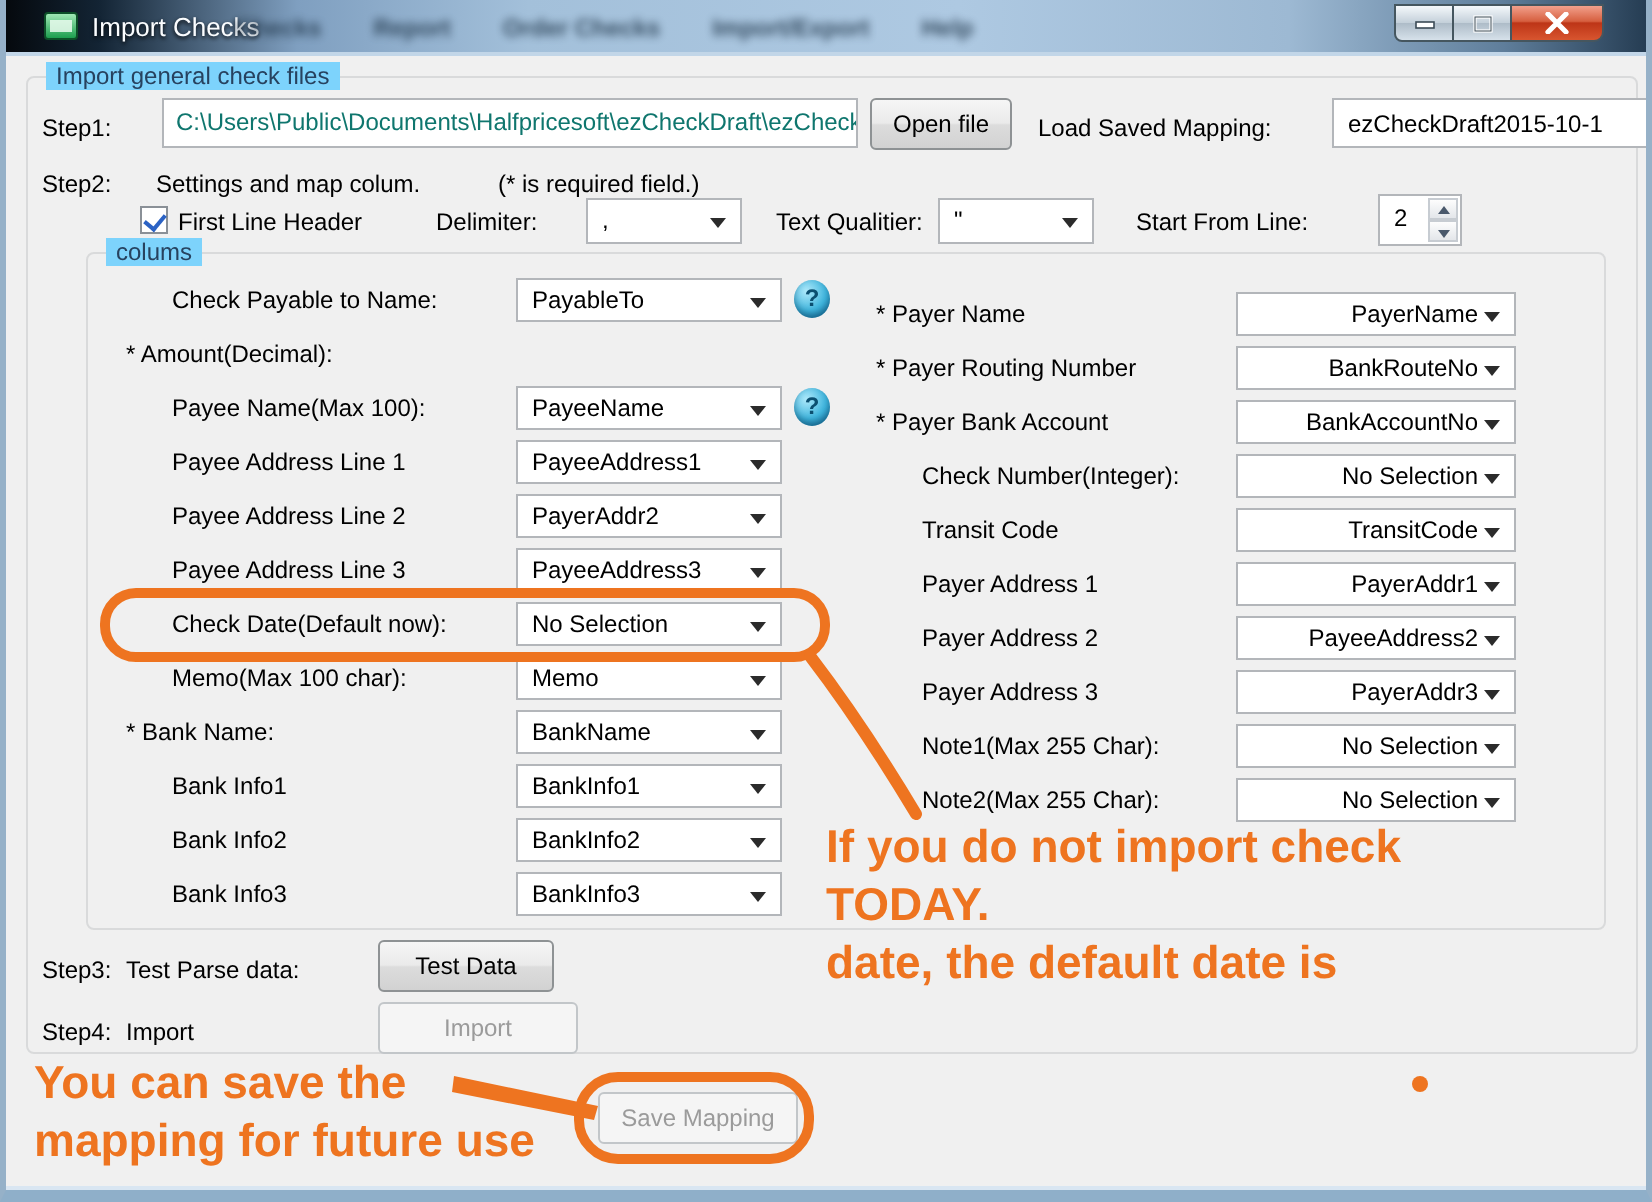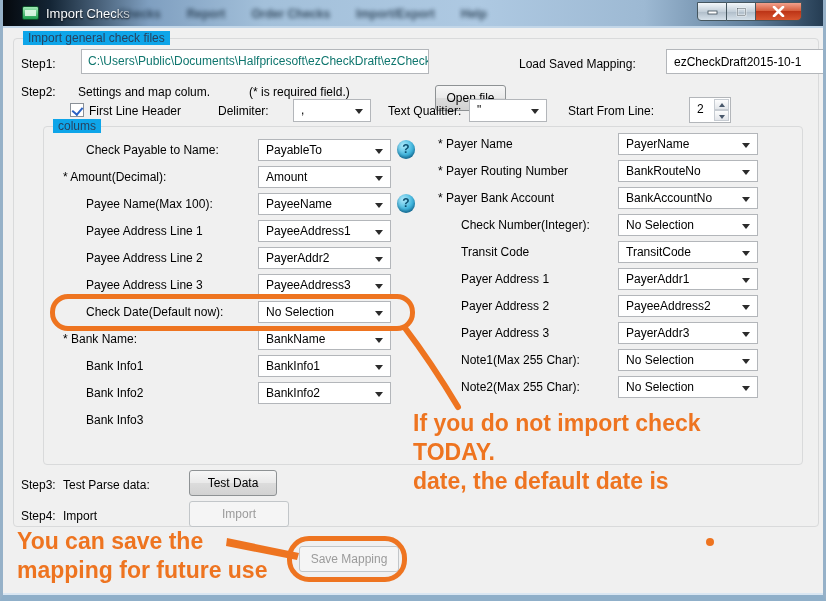--- a/index.html
+++ b/index.html
@@ -30,21 +30,21 @@
   .caption-buttons{ position:absolute; right:24px; top:2px; display:flex; }
   .cap-btn{ height:19px; border:1px solid #45565f; display:flex; align-items:center; justify-content:center; }
   .cap-min{ width:30px; border-radius:0 0 0 4px; background:linear-gradient(#f4f8fb,#c3cfd9 50%,#aebcc8 51%,#d6e1ea); }
   .cap-max{ width:29px; border-left:none; background:linear-gradient(#f4f8fb,#c3cfd9 50%,#aebcc8 51%,#d6e1ea); }
   .cap-close{ width:46px; border-left:none; border-radius:0 0 5px 0;
     background:linear-gradient(#f2a08c,#d65f3f 45%,#bd3517 50%,#d8552f); }
 
   
   .lbl{ position:absolute; font-size:12px; color:#000; white-space:nowrap; }
   .groupbox{ position:absolute; border:1px solid #d9dadb; border-radius:4px; }
-  .group-label{ position:absolute; font-size:12px; color:#27425f; background:#0ea5e9; padding:0 5px; white-space:nowrap; }
+  .group-label{ position:absolute; font-size:12px; color:#27425f; background:#7dd3fc; padding:0 5px; white-space:nowrap; }
   .textbox{ position:absolute; background:#fff; border:1px solid #b3b6ba; font-size:12px;
     padding:4px 5px 0 6px; white-space:nowrap; overflow:hidden; color:#0f766e; }
   .combo{ position:absolute; background:#fff; border:1px solid #b3b6ba; font-size:12px; color:#000; }
   .combo .combo-value{ position:absolute; left:7px; top:3px; white-space:nowrap; overflow:hidden; right:18px; }
   .combo .combo-arrow{ position:absolute; right:7px; top:9px; width:0; height:0;
     border-left:4px solid transparent; border-right:4px solid transparent; border-top:5px solid #2b2b2b; }
   .btn{ position:absolute; display:flex; align-items:center; justify-content:center;
     font-size:12px; color:#000; border:1px solid #8e9294; border-radius:3px;
     background:linear-gradient(#f6f6f6,#eaeaea 48%,#dcdcdc 52%,#d2d2d2); }
   .btn.disabled{ background:#f5f5f5; border-color:#c2c6c9; color:#9b9b9b; }
@@ -110,21 +110,21 @@
           </svg>
       </div>
     </div>
   </div>
 
   <div class="groupbox" style="left:10px; top:38px; width:806px; height:489px;"></div>
   <div class="group-label" style="left:20px; top:31px;">Import general check files</div>
 
   <div class="lbl" style="left:18px; top:57px;">Step1:</div>
   <div class="textbox" style="left:78px; top:49px; width:348px; height:25px;">C:\Users\Public\Documents\Halfpricesoft\ezCheckDraft\ezCheck</div>
-  <div class="btn" style="left:432px; top:49px; width:71px; height:26px;margin-top:36px;">Open file</div>
+  <div class="btn" style="left:432px; top:49px; width:71px; height:26px;">Open file</div>
   <div class="lbl" style="left:516px; top:57px;">Load Saved Mapping:</div>
   <div class="combo" style="left:663px; top:49px; width:189px; height:25px;">
     <span class="combo-value" style="top:5px;">ezCheckDraft2015-10-1</span>
     <span class="combo-arrow" style="top:11px;"></span>
   </div>
 
   <div class="lbl" style="left:18px; top:85px;">Step2:</div>
   <div class="lbl" style="left:75px; top:85px;">Settings and map colum.</div>
   <div class="lbl" style="left:246px; top:85px;">(* is required field.)</div>
 
@@ -156,24 +156,20 @@
       <div class="field-row indent">
         <span class="field-label">Check Payable to Name:</span>
         <div class="combo">
           <span class="combo-value">PayableTo</span>
           <span class="combo-arrow"></span>
         </div>
         <span class="help-icon">?</span>
       </div>
       <div class="field-row">
         <span class="field-label">* Amount(Decimal):</span>
-        <div class="combo">
-          <span class="combo-value">Amount</span>
-          <span class="combo-arrow"></span>
-        </div>
       </div>
       <div class="field-row indent">
         <span class="field-label">Payee Name(Max 100):</span>
         <div class="combo">
           <span class="combo-value">PayeeName</span>
           <span class="combo-arrow"></span>
         </div>
         <span class="help-icon">?</span>
       </div>
       <div class="field-row indent">
@@ -197,20 +193,27 @@
           <span class="combo-arrow"></span>
         </div>
       </div>
       <div class="field-row indent">
         <span class="field-label">Check Date(Default now):</span>
         <div class="combo">
           <span class="combo-value">No Selection</span>
           <span class="combo-arrow"></span>
         </div>
       </div>
+      <div class="field-row indent">
+        <span class="field-label">Memo(Max 100 char):</span>
+        <div class="combo">
+          <span class="combo-value">Memo</span>
+          <span class="combo-arrow"></span>
+        </div>
+      </div>
       <div class="field-row">
         <span class="field-label">* Bank Name:</span>
         <div class="combo">
           <span class="combo-value">BankName</span>
           <span class="combo-arrow"></span>
         </div>
       </div>
       <div class="field-row indent">
         <span class="field-label">Bank Info1</span>
         <div class="combo">
@@ -220,23 +223,27 @@
       </div>
       <div class="field-row indent">
         <span class="field-label">Bank Info2</span>
         <div class="combo">
           <span class="combo-value">BankInfo2</span>
           <span class="combo-arrow"></span>
         </div>
       </div>
       <div class="field-row indent">
         <span class="field-label">Bank Info3</span>
+        <div class="combo">
+          <span class="combo-value">BankInfo3</span>
+          <span class="combo-arrow"></span>
+        </div>
       </div>
     </div>
-  <div id="right-col" class="rows rows-right" style="left:435px; top:133px; width:330px;">
+  <div id="right-col" class="rows rows-right" style="left:435px; top:146px; width:330px;text-align:right;">
       <div class="field-row">
         <span class="field-label">* Payer Name</span>
         <div class="combo">
           <span class="combo-value">PayerName</span>
           <span class="combo-arrow"></span>
         </div>
       </div>
       <div class="field-row">
         <span class="field-label">* Payer Routing Number</span>
         <div class="combo">

